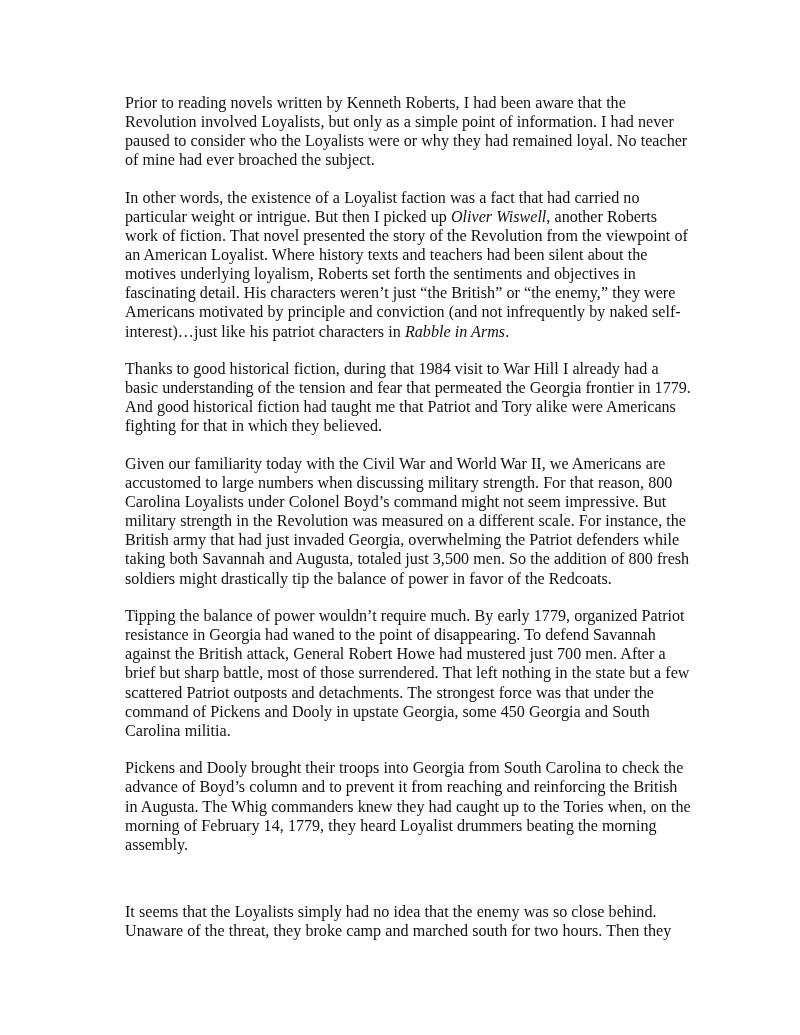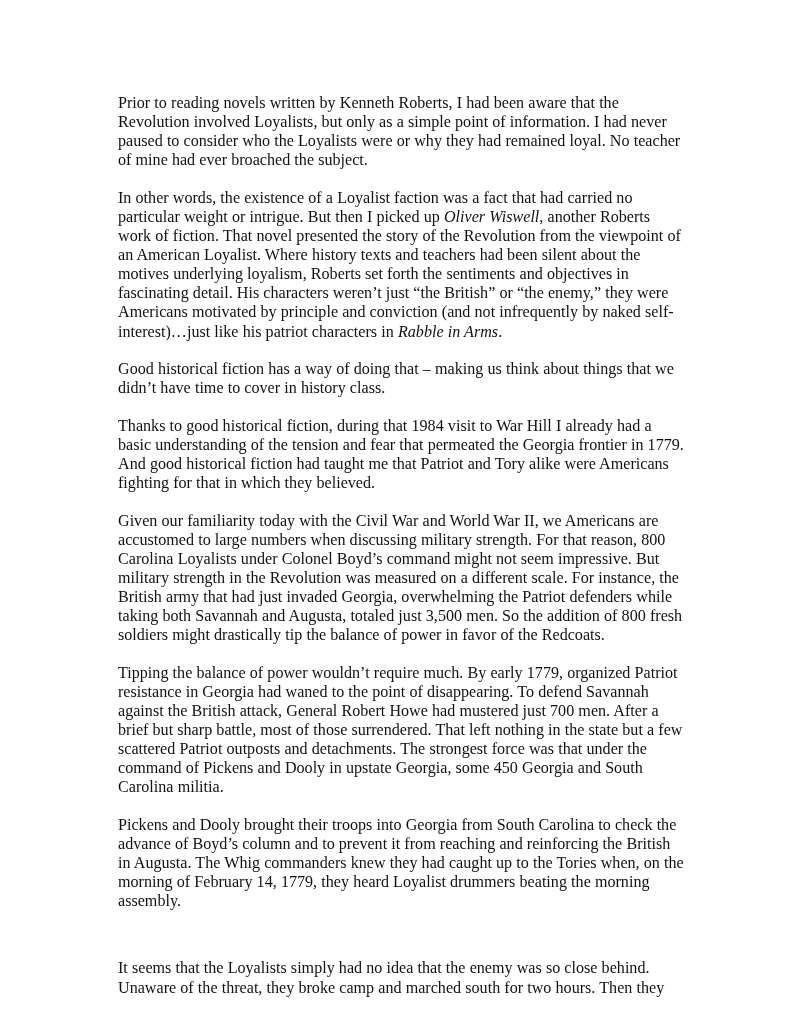--- a/index.html
+++ b/index.html
@@ -17,21 +17,21 @@
   .page {
     position: relative;
     width: 800px;
     height: 1035px;
     background: #ffffff;
     box-sizing: border-box;
     overflow: hidden;
   }
   .text-column {
     position: absolute;
-    left: 118px;
+    left: 125px;
     top: 93px;
     width: 566px;
     font-family: Liberation Serif, serif;
   }
   p.para {
     margin: 0 0 18.5px 0;
     font-size: 16.1px;
     line-height: 19.1px;
     text-align: left;
     word-spacing: 0.1px;
@@ -46,20 +46,19 @@
     font-style: italic;
   }
 </style>
 </head>
 <body>
 
 <div class="page">
   <div class="text-column" id="text-column">
       <p class="para"><span>Prior to reading novels written by Kenneth Roberts, I had been aware that the Revolution involved Loyalists, but only as a simple point of information.  I had never paused to consider who the Loyalists were or why they had remained loyal.  No teacher of mine had ever broached the subject.</span></p>
       <p class="para"><span>In other words, the existence of a Loyalist faction was a fact that had carried no particular weight or intrigue.  But then I picked up </span><em class="title">Oliver Wiswell</em><span>, another Roberts work of fiction.  That novel presented the story of the Revolution from the viewpoint of an American Loyalist.  Where history texts and teachers had been silent about the motives underlying loyalism, Roberts set forth the sentiments and objectives in fascinating detail.  His characters weren’t just “the British” or “the enemy,” they were Americans motivated by principle and conviction (and not infrequently by naked self-interest)…just like his patriot characters in </span><em class="title">Rabble in Arms</em><span>.</span></p>
-      <p class="para"><span>Good historical fiction has a way of doing that – making us think about things that we didn’t have time to cover in history class.</span></p>
       <p class="para"><span>Thanks to good historical fiction, during that 1984 visit to War Hill I already had a basic understanding of the tension and fear that permeated the Georgia frontier in 1779. And good historical fiction had taught me that Patriot and Tory alike were Americans fighting for that in which they believed.</span></p>
       <p class="para"><span>Given our familiarity today with the Civil War and World War II, we Americans are accustomed to large numbers when discussing military strength.  For that reason, 800 Carolina Loyalists under Colonel Boyd’s command might not seem impressive.  But military strength in the Revolution was measured on a different scale.  For instance, the British army that had just invaded Georgia, overwhelming the Patriot defenders while taking both Savannah and Augusta, totaled just 3,500 men.  So the addition of 800 fresh soldiers might drastically tip the balance of power in favor of the Redcoats.</span></p>
       <p class="para"><span>Tipping the balance of power wouldn’t require much.  By early 1779, organized Patriot resistance in Georgia had waned to the point of disappearing.  To defend Savannah against the British attack, General Robert Howe had mustered just 700 men.  After a brief but sharp battle, most of those surrendered.  That left nothing in the state but a few scattered Patriot outposts and detachments.  The strongest force was that under the command of Pickens and Dooly in upstate Georgia, some 450 Georgia and South Carolina militia.</span></p>
       <p class="para"><span>Pickens and Dooly brought their troops into Georgia from South Carolina to check the advance of Boyd’s column and to prevent it from reaching and reinforcing the British in Augusta.  The Whig commanders knew they had caught up to the Tories when, on the morning of February 14, 1779, they heard Loyalist drummers beating the morning assembly.</span></p>
       <p class="para"><span>It seems that the Loyalists simply had no idea that the enemy was so close behind.  Unaware of the threat, they broke camp and marched south for two hours.  Then they</span></p>
     </div>
 </div>
 
 </body></html>

